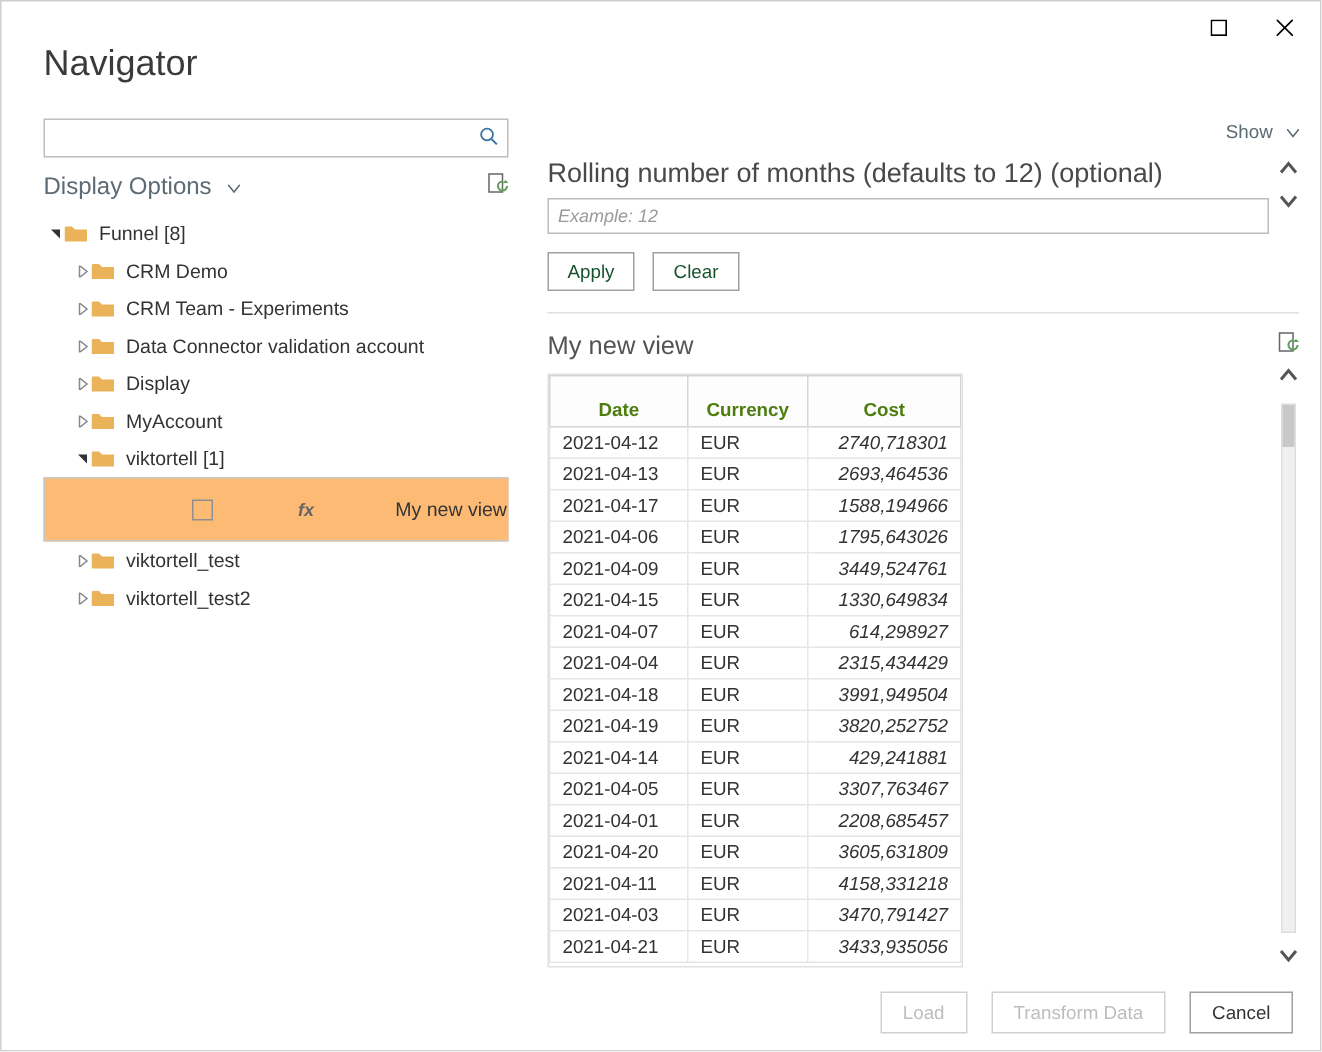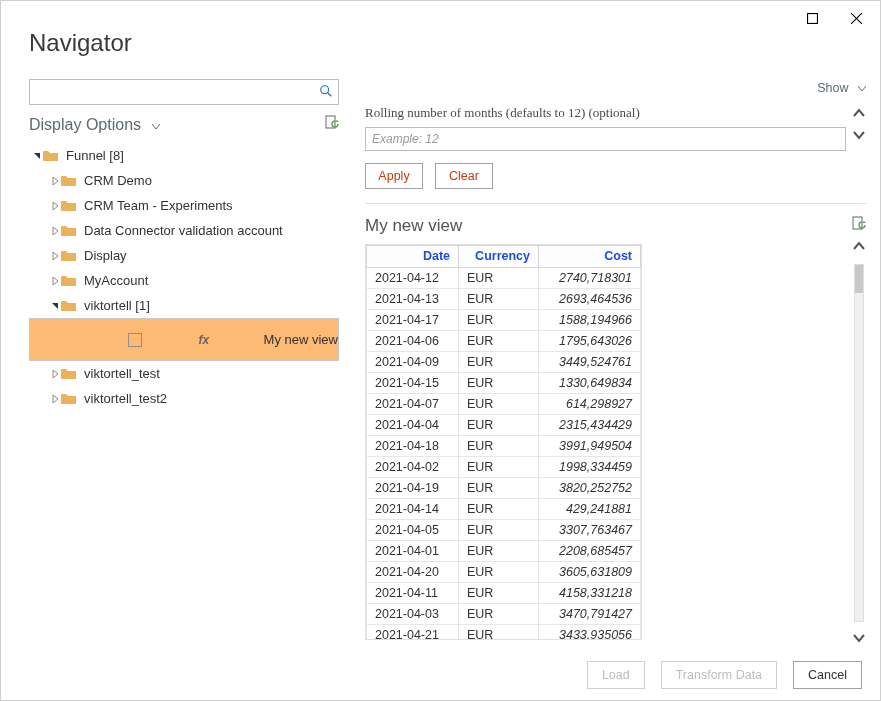--- a/index.html
+++ b/index.html
@@ -85,36 +85,36 @@
   .node.sel{border:1px solid #c8c8c8;background:#fdba74;height:43px;justify-content:space-between;}
   .depth0{padding-left:2px;}
   .depth1{padding-left:20px;}
   .depth2{padding-left:38px;}
   
   .right{ flex:1 1 auto; display:flex; min-width:0;}
   .right-inner{flex:1 1 auto; display:flex; flex-direction:column; min-width:0;}
   .show-row{height:18px;display:flex;justify-content:flex-end;align-items:center;font-size:12.5px;color:var(--link);}
   .show-row .caret{margin-left:6px;}
   .param-section{margin-top:8px;}
-  .param-label{font-size:13px;color:#494949;font-family:Liberation Serif, serif;}
+  .param-label{font-size:18px;color:#494949;}
   .param-input{
     margin-top:6px;width:100%;height:24px;border:1px solid #bdbdbd;padding:2px 6px;font-size:12px;font-style:italic;color:#8a8a8a;
   }
   .param-input::placeholder{color:#9a9a9a;font-style:italic;}
   .btn-row{margin-top:12px;display:flex;gap:12px;}
   .pq-btn{
-    height:26px;min-width:58px;padding:0 12px;border:1px solid var(--btn-border);background:#fff;font-size:12.5px;color:#c2410c;
+    height:26px;min-width:58px;padding:0 12px;border:1px solid var(--btn-border);background:#fff;font-size:12.5px;color:#14532d;
   }
   .divider{border-top:1px solid var(--panel-border);margin:14px 0 10px 0;}
   .view-header{display:flex;align-items:center;justify-content:space-between;height:24px;}
   .view-title{font-size:17px;color:#535353;}
   .grid-wrap{margin-top:6px;border:1px solid var(--panel-border);height:396px;overflow:hidden;}
   .grid{width:100%;border-collapse:collapse;font-size:12.5px;}
   .grid th{
-    text-align:right;background:#fdfdfd;border:1px solid #d6d6d6;padding:3px 8px 4px 8px;height:22px;font-weight:600;color:#1d4ed8;
+    text-align:center;background:#fdfdfd;border:1px solid #d6d6d6;padding:15px 8px 4px 8px;height:22px;font-weight:600;color:#4d7c0f;
   }
   .grid td{
     border:1px solid var(--row-border);padding:2px 8px;height:21px;white-space:nowrap;
   }
   .grid td.num{font-style:italic;text-align:right;}
   .col-date{width:92px;}
   .col-cur{width:80px;}
   .col-cost{width:102px;}
   .side-scroll{
     width:14px; margin-left:6px; display:flex; flex-direction:column; align-items:center; color:#666;
@@ -409,25 +409,20 @@
                     <td>2021-04-04</td>
                     <td>EUR</td>
                     <td class="num">2315,434429</td>
                   </tr>
                   <tr>
                     <td>2021-04-18</td>
                     <td>EUR</td>
                     <td class="num">3991,949504</td>
                   </tr>
                   <tr>
-                    <td>2021-04-02</td>
-                    <td>EUR</td>
-                    <td class="num">1998,334459</td>
-                  </tr>
-                  <tr>
                     <td>2021-04-19</td>
                     <td>EUR</td>
                     <td class="num">3820,252752</td>
                   </tr>
                   <tr>
                     <td>2021-04-14</td>
                     <td>EUR</td>
                     <td class="num">429,241881</td>
                   </tr>
                   <tr>

